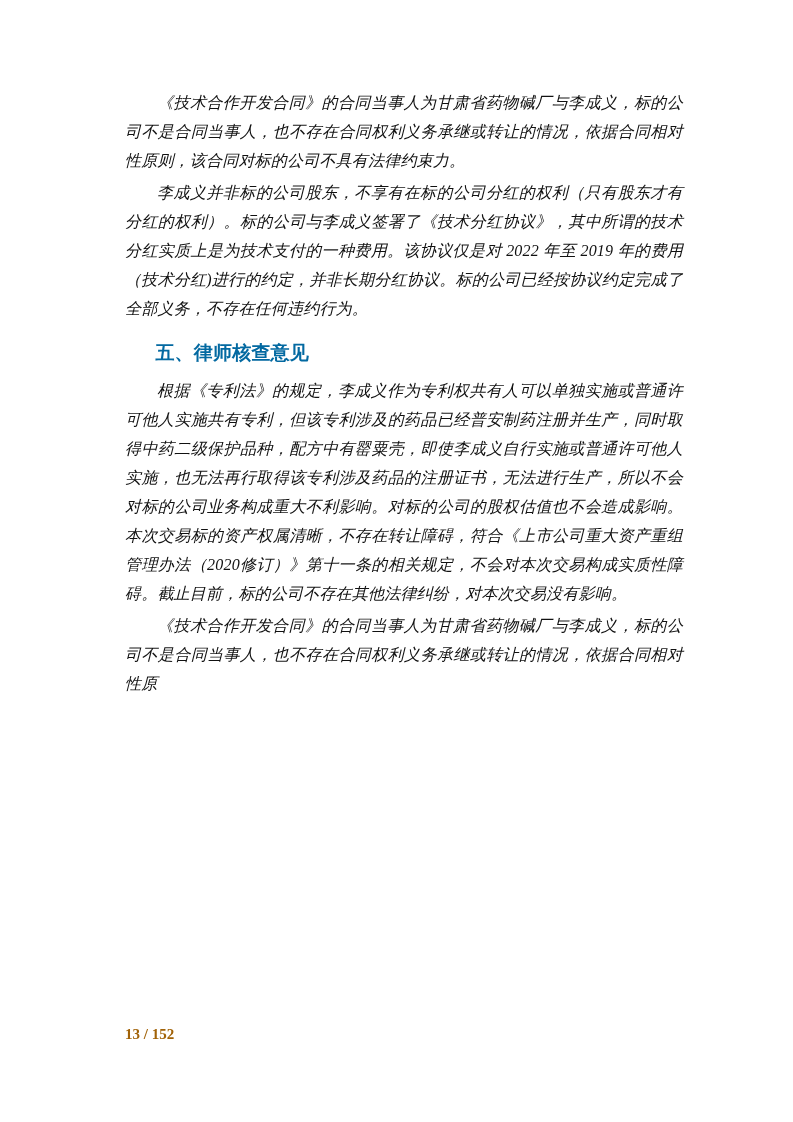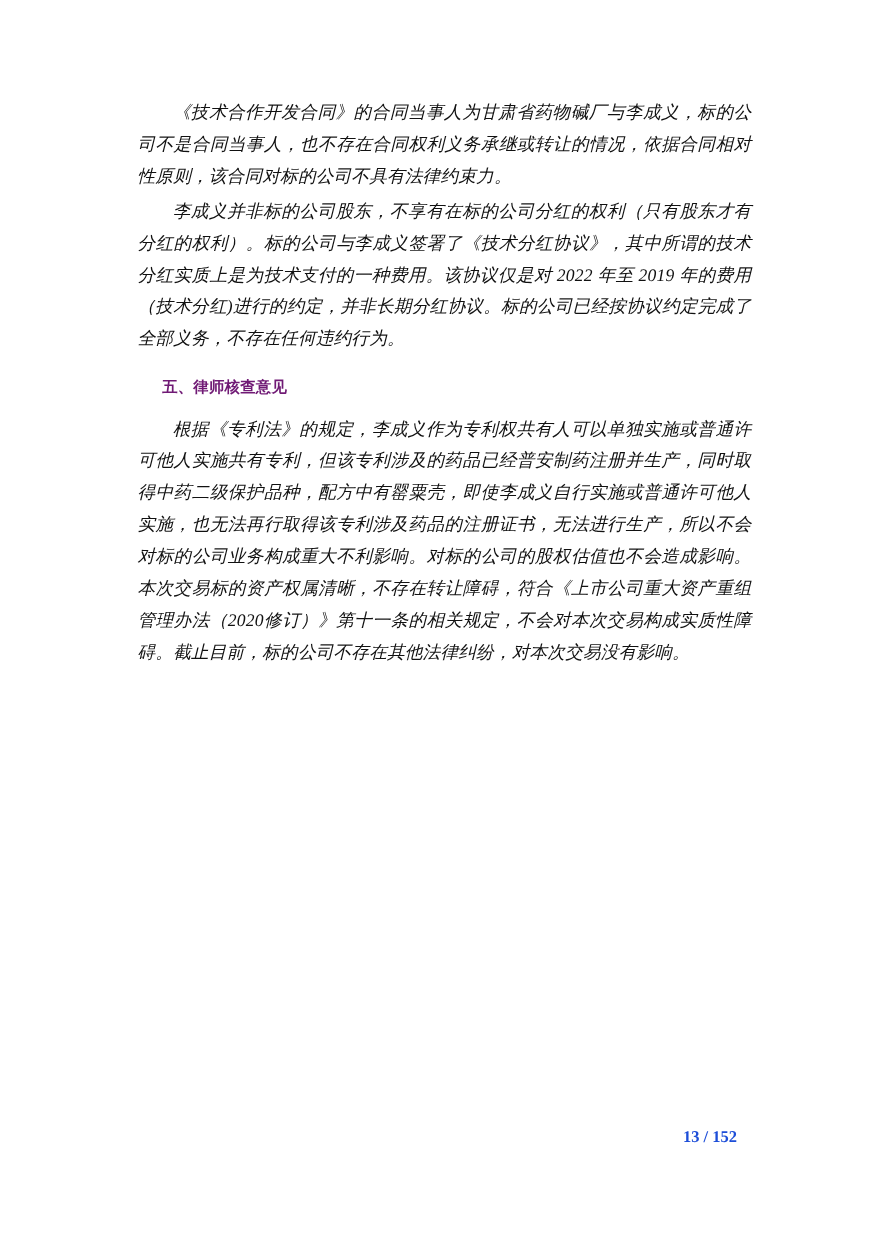--- a/index.html
+++ b/index.html
@@ -26,43 +26,43 @@
     line-height: 29px;
     text-align: justify;
     letter-spacing: 0.2px;
   }
   .para {
     margin: 0 0 3px 0;
     text-indent: 2em;
     font-style: italic;
   }
   .section-heading {
-    font-size: 14px;
+    font-size: 19px;
     font-weight: bold;
-    color: #701a75;
+    color: #0369a1;
     margin: 15px 0 9px 0;
     text-indent: 1.6em;
     line-height: 29px;
   }
   .page-number {
     position: absolute;
     top: 1024px;
     left: 125px;
     width: 545px;
-    text-align: right;
     font-size: 15px;
     font-weight: bold;
-    color: #1d4ed8;
+    color: #a16207;
     line-height: 20px;
   }
 </style>
 </head>
 <body>
 
 <div class="page">
   <div class="content">
     <p class="para">《技术合作开发合同》的合同当事人为甘肃省药物碱厂与李成义，标的公司不是合同当事人，也不存在合同权利义务承继或转让的情况，依据合同相对性原则，该合同对标的公司不具有法律约束力。</p>
     <p class="para">李成义并非标的公司股东，不享有在标的公司分红的权利（只有股东才有分红的权利）。标的公司与李成义签署了《技术分红协议》，其中所谓的技术分红实质上是为技术支付的一种费用。该协议仅是对 2022 年至 2019 年的费用（技术分红)进行的约定，并非长期分红协议。标的公司已经按协议约定完成了全部义务，不存在任何违约行为。</p>
     <h2 class="section-heading">五、律师核查意见</h2>
     <p class="para">根据《专利法》的规定，李成义作为专利权共有人可以单独实施或普通许可他人实施共有专利，但该专利涉及的药品已经普安制药注册并生产，同时取得中药二级保护品种，配方中有罂粟壳，即使李成义自行实施或普通许可他人实施，也无法再行取得该专利涉及药品的注册证书，无法进行生产，所以不会对标的公司业务构成重大不利影响。对标的公司的股权估值也不会造成影响。本次交易标的资产权属清晰，不存在转让障碍，符合《上市公司重大资产重组管理办法（2020修订）》第十一条的相关规定，不会对本次交易构成实质性障碍。截止目前，标的公司不存在其他法律纠纷，对本次交易没有影响。</p>
+    <p class="para">《技术合作开发合同》的合同当事人为甘肃省药物碱厂与李成义，标的公司不是合同当事人，也不存在合同权利义务承继或转让的情况，依据合同相对性原</p>
   </div>
   <div class="page-number">13 / 152</div>
 </div>
 
 </body></html>

